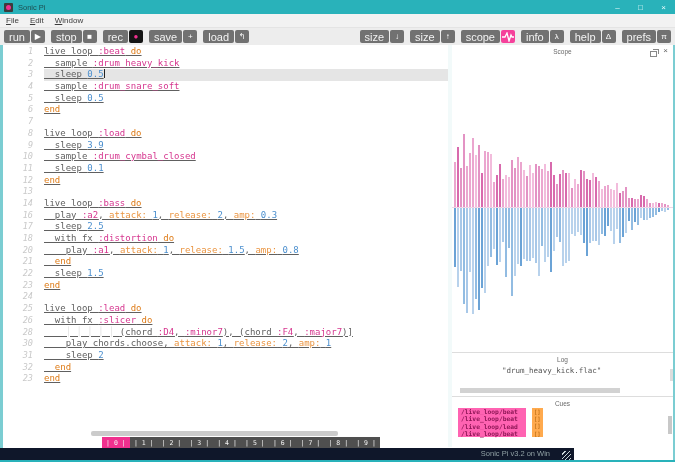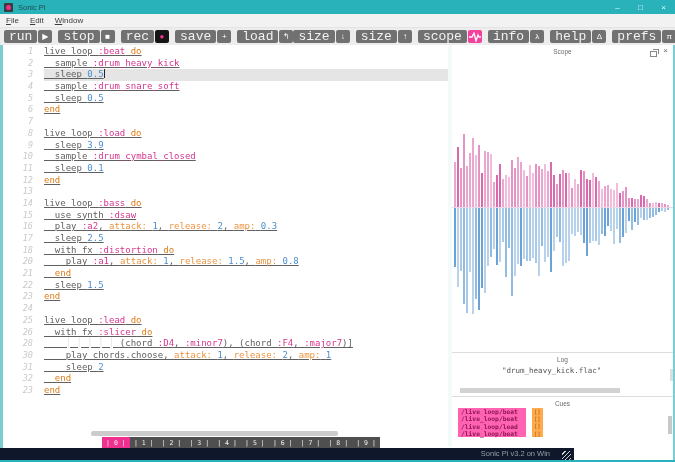--- a/index.html
+++ b/index.html
@@ -22,21 +22,21 @@
   .border-right { position:absolute; right:0; top:14px; width:2px; height:448px; background:#7bcdd2; }
   .border-bottom{ position:absolute; left:0; top:460px; width:675px; height:2px; background:#29b2ba; }
 
   .menubar { position:absolute; left:0; top:14px; width:675px; height:13px; background:#f2f2f2; border-bottom:1px solid #e4e4e4; display:flex; align-items:center; padding-left:6px; gap:11px; }
   .menu-item { font-size:8px; color:#3c3c3c; cursor:pointer; }
   .menu-item u { text-decoration:underline; }
 
   .toolbar { position:absolute; left:0; top:28px; width:667px; height:17px; background:#ededed; display:flex; align-items:center; justify-content:space-between; padding:0 4px; }
   .tb-group { display:flex; gap:6px; }
   .tb-btn { display:flex; gap:1px; height:13px; cursor:pointer; }
-  .tb-label { background:#717171; color:#f2f2f2; font-size:13px; display:flex; align-items:center; padding:0 5px; border-radius:2px;font-family:Liberation Mono, monospace; }
+  .tb-label { background:#717171; color:#f2f2f2; font-size:11px; display:flex; align-items:center; padding:0 5px; border-radius:2px; }
   .tb-icon { width:14px; background:#717171; color:#fff; font-size:8px; display:flex; align-items:center; justify-content:center; border-radius:2px; }
 
   
   .editor { position:absolute; left:3px; top:45px; width:445px; height:402px; background:#fff; }
   .code { position:absolute; left:0; top:1px; width:445px; font-family:"DejaVu Sans Mono", monospace; font-size:9px; line-height:11.7px; }
   .code-line { display:flex; height:11.7px; }
   .ln { width:30px; text-align:right; padding-right:11px; color:#c9c9c9; font-style:italic; font-size:8.5px; flex:none; }
   .lc { flex:1; color:#606060; white-space:pre;text-decoration:underline; }
   .code-line.active .lc { background:#e5e5e5; }
   .t-d { color:#606060; } .t-s { color:#d6368f; } .t-k { color:#de7b17; }
@@ -204,24 +204,20 @@
           <span class="ln">12</span>
           <span class="lc"><span class="t-k">end</span></span>
         </div>
         <div class="code-line">
           <span class="ln">13</span>
           <span class="lc"></span>
         </div>
         <div class="code-line">
           <span class="ln">14</span>
           <span class="lc"><span class="t-d">live_loop </span><span class="t-s">:bass</span><span class="t-k"> do</span></span>
-        </div>
-        <div class="code-line">
-          <span class="ln">15</span>
-          <span class="lc"><span class="t-d">  use_synth </span><span class="t-s">:dsaw</span></span>
         </div>
         <div class="code-line">
           <span class="ln">16</span>
           <span class="lc"><span class="t-d">  play </span><span class="t-s">:a2</span><span class="t-d">, </span><span class="t-p">attack:</span><span class="t-d"> </span><span class="t-n">1</span><span class="t-d">, </span><span class="t-p">release:</span><span class="t-d"> </span><span class="t-n">2</span><span class="t-d">, </span><span class="t-p">amp:</span><span class="t-d"> </span><span class="t-n">0.3</span></span>
         </div>
         <div class="code-line">
           <span class="ln">17</span>
           <span class="lc"><span class="t-d">  sleep </span><span class="t-n">2.5</span></span>
         </div>
         <div class="code-line">

